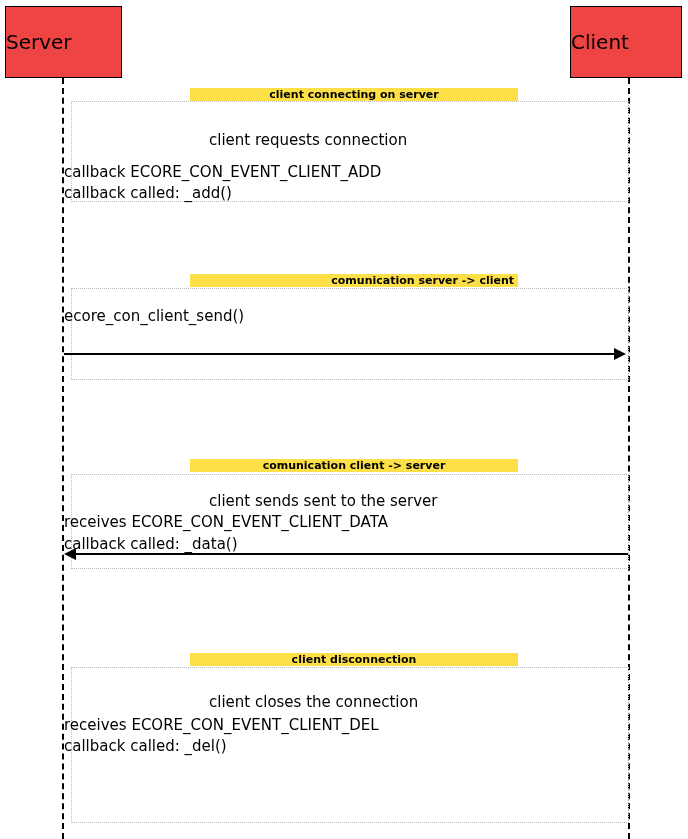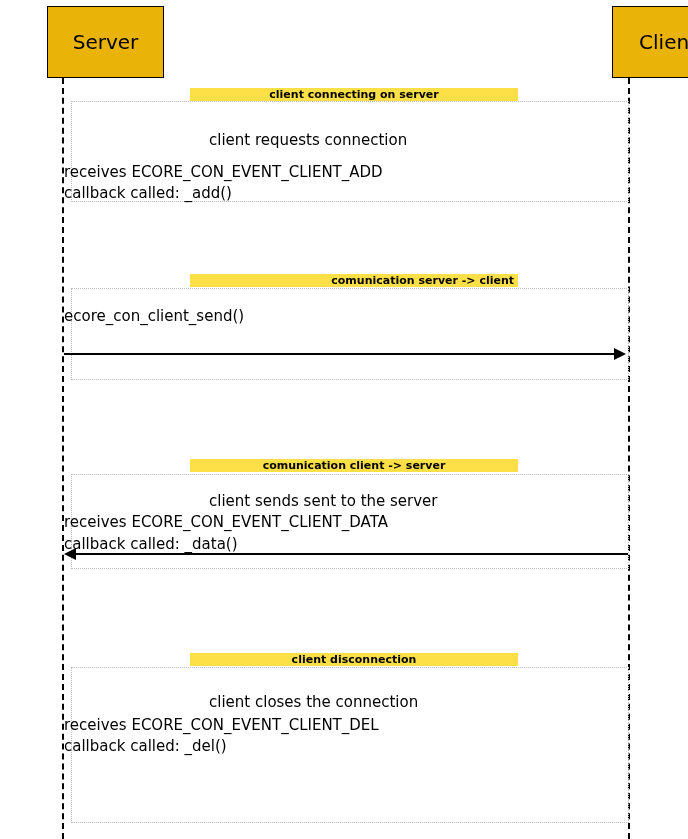--- a/index.html
+++ b/index.html
@@ -15,26 +15,25 @@
     width: 688px;
     height: 839px;
     background: #ffffff;
     overflow: hidden;
   }
 
   
   .lifeline-box {
     position: absolute;
     border: 1px solid #000000;
-    background: #eab308;
+    background: #ef4444;
     display: flex;
     align-items: center;
-    justify-content: center;
+    justify-content: flex-start;
     box-sizing: border-box;
-    margin-left: 42px;
   }
   .lifeline-box .label {
     font-size: 20px;
     color: #000000;
     line-height: 1;
   }
   #box-server {
     left: 5px;
     top: 6px;
     width: 117px;
@@ -135,21 +134,21 @@
   <div class="lifeline-box" id="box-client">
     <span class="label">Client</span>
   </div>
 
   <div class="lifeline" id="lifeline-server"></div>
   <div class="lifeline" id="lifeline-client"></div>
 
   <div class="phase-box" style="left:71px; top:101px; width:558px; height:101px;"></div>
   <div class="phase-title" style="left:190px; top:88px; width:320px;">client connecting on server</div>
   <div class="note-right" style="left:209px; top:131px; width:407px;">client requests connection</div>
-  <div class="msg-left" style="left:64px; top:162px;">receives ECORE_CON_EVENT_CLIENT_ADD</div>
+  <div class="msg-left" style="left:64px; top:162px;">callback ECORE_CON_EVENT_CLIENT_ADD</div>
   <div class="msg-left" style="left:64px; top:183px;">callback called: _add()</div>
 
   <div class="phase-box" style="left:71px; top:288px; width:558px; height:92px;"></div>
   <div class="phase-title" style="left:190px; top:274px; width:320px;text-align:right;">comunication server -&gt; client</div>
   <div class="msg-left" style="left:64px; top:306px;">ecore_con_client_send()</div>
   <div class="arrow-line" style="left:64px; top:353px; width:552px;"></div>
   <div class="arrow-head right" style="left:614px; top:348px;"></div>
 
   <div class="phase-box" style="left:71px; top:474px; width:558px; height:95px;"></div>
   <div class="phase-title" style="left:190px; top:459px; width:320px;">comunication client -&gt; server</div>

